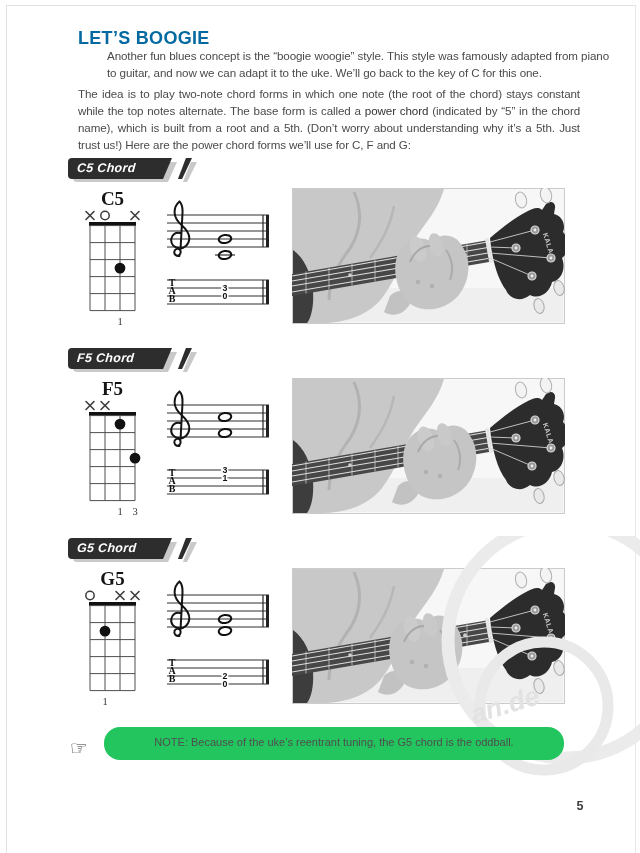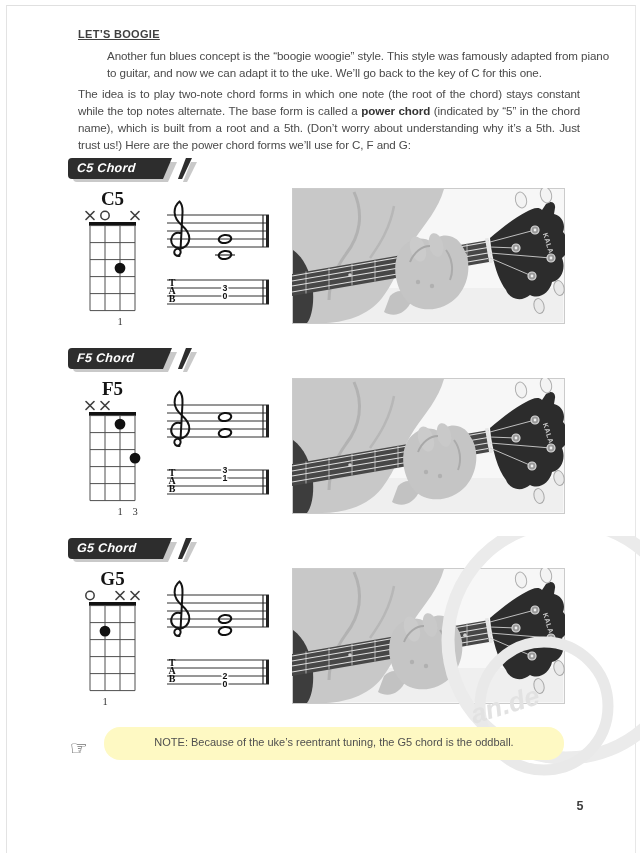--- a/index.html
+++ b/index.html
@@ -7,29 +7,29 @@
   #page{
     position:relative; width:640px; height:853px; background:#ffffff;
     font-family:"Liberation Sans", sans-serif; color:#484848; overflow:hidden;
   }
   .scan-edge{
     position:absolute; left:6px; top:5px; right:4px; bottom:0;
     border-top:1px solid #e0e0e0; border-left:1px solid #e3e3e3; border-right:1px solid #e7e7e7;
     pointer-events:none;
   }
   .page-title{
-    position:absolute; left:78px; top:28px; font-size:11px; font-weight:bold;
-    color:#404040; letter-spacing:.3px;text-decoration:underline;
+    position:absolute; left:78px; top:28px; font-size:18px; font-weight:bold;
+    color:#0369a1; letter-spacing:.3px;
   }
   .body-par{
     position:absolute; left:78px; width:502px; font-size:11.6px; line-height:17px;
     text-align:justify; color:#4a4a4a; margin:0; letter-spacing:-0.1px;
   }
   #par1{top:47px;margin-left:29px;} #par2{top:85px;}
-  .bold-inline{font-weight:bold; color:#333;margin-top:40px;}
+  .bold-inline{font-weight:normal; color:#333;margin-top:40px;}
 
   .chord-section{position:absolute; left:0; width:640px; height:190px;}
   #section-c5{top:158px;} #section-f5{top:348px;} #section-g5{top:538px;}
 
   .banner-wrap{position:absolute; left:68px; top:0; width:130px; height:21px;}
   .banner-shadow{
     position:absolute; left:5px; top:4px; width:104px; height:20px; background:#c9c9c9;
     clip-path:polygon(0 0,100% 0,calc(100% - 9px) 100%,0 100%);
     border-radius:4px 0 0 4px;
   }
@@ -51,21 +51,21 @@
   }
 
   .chord-svg{position:absolute; left:76px; top:30px;}
   .notation-svg{position:absolute; left:153px; top:37px;}
   .photo-svg{position:absolute; left:292px; top:30px; z-index:1;}
 
   #watermark{position:absolute; left:398px; top:536px; z-index:2; pointer-events:none;}
 
   .note-box{
     position:absolute; left:104px; top:727px; width:460px; z-index:3;
-    background:#fef9c3; border-radius:16px; padding:8px 0 9px 0;
+    background:#22c55e; border-radius:16px; padding:8px 0 9px 0;
   }
   .note-line{white-space:nowrap; text-align:center; font-size:11px; line-height:15.5px; color:#4f4f4f;}
   .note-hand{
     position:absolute; left:70px; top:736px; z-index:3; font-family:"DejaVu Sans", sans-serif;
     font-size:20px; color:#2d2d2d;
   }
   .page-number{
     position:absolute; left:570px; top:799px; width:20px; text-align:center;
     font-size:12.5px; font-weight:600; color:#3e3e3e;
   }

